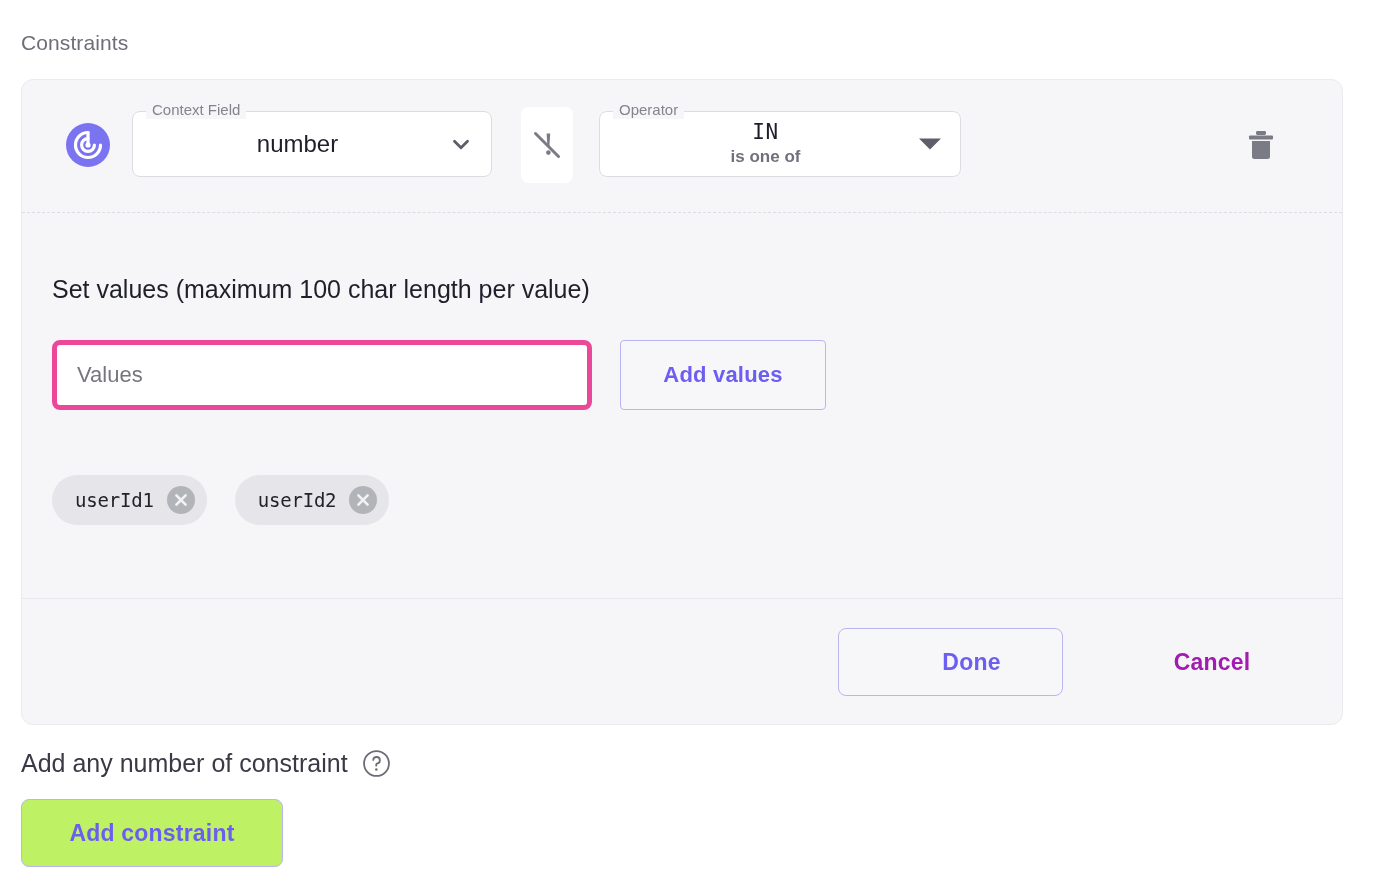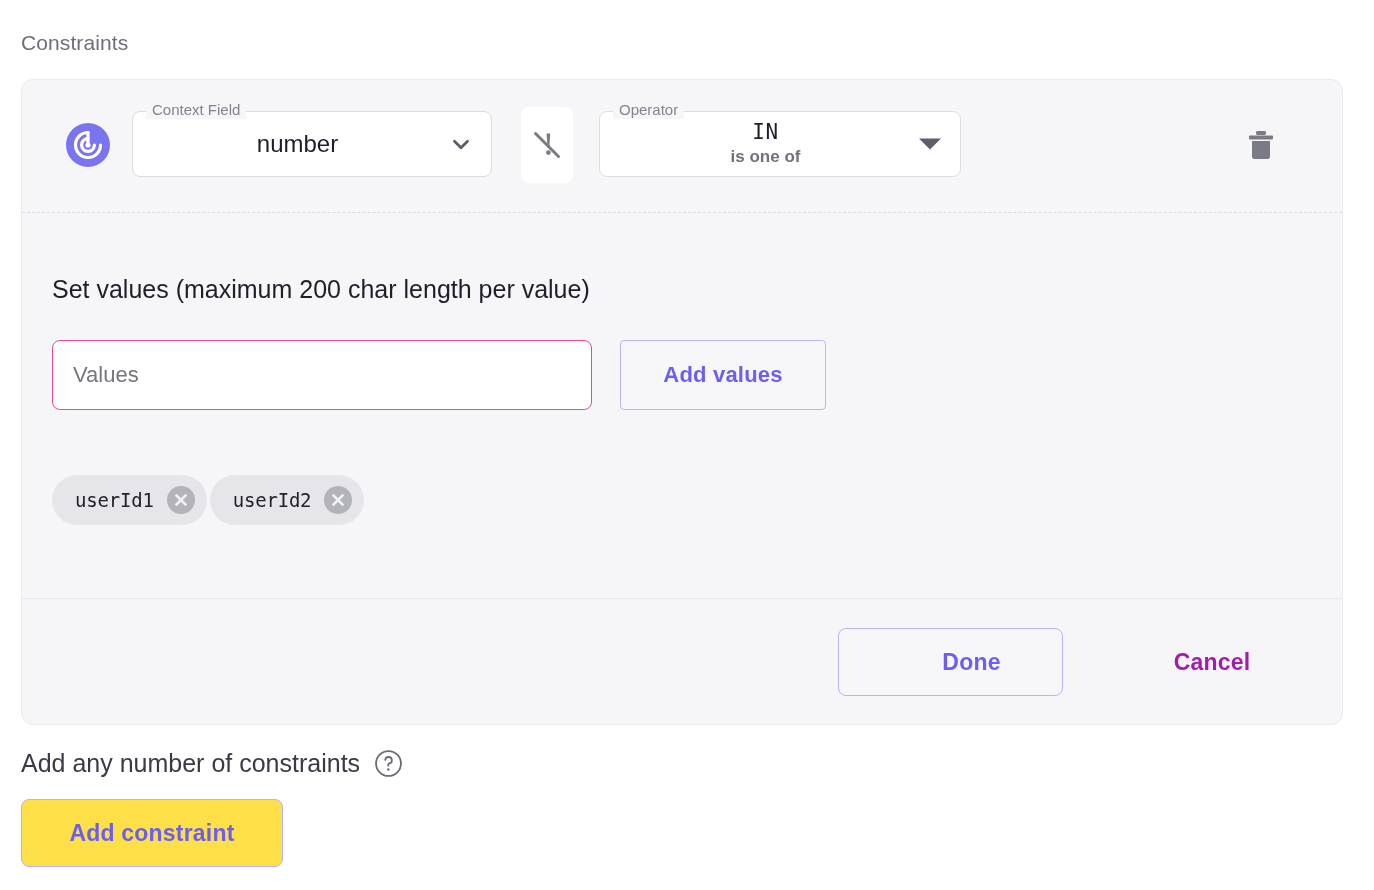--- a/index.html
+++ b/index.html
@@ -205,21 +205,21 @@
     white-space: nowrap;
   }
   .values-input {
     position: absolute;
     left: 30px;
     top: 127px;
     width: 540px;
     height: 70px;
     box-sizing: border-box;
     background: #ffffff;
-    border: 1px solid #ec4899;
+    border: 5px solid #ec4899;
     border-radius: 8px;
     font-family: "Liberation Sans", sans-serif;
     font-size: 22px;
     color: #1f1f2b;
     padding: 0 20px;
     outline: none;
   }
   .values-input::placeholder {
     color: #76767f;
     opacity: 1;
@@ -241,21 +241,21 @@
     letter-spacing: 0.2px;
     cursor: pointer;
   }
 
   .chips {
     position: absolute;
     left: 30px;
     top: 262px;
     display: flex;
     align-items: center;
-    gap: 3px;
+    gap: 28px;
   }
   .chip {
     display: flex;
     align-items: center;
     height: 50px;
     padding: 0 12px 0 23px;
     background: #e6e6ea;
     border-radius: 25px;
     box-sizing: border-box;
   }
@@ -355,21 +355,21 @@
     justify-content: center;
     cursor: pointer;
   }
   .add-constraint-btn {
     position: absolute;
     left: 21px;
     top: 799px;
     width: 262px;
     height: 68px;
     box-sizing: border-box;
-    background: #fde047;
+    background: #bef264;
     border: 1px solid #b9b4f3;
     border-radius: 8px;
     color: #6b5ef0;
     font-family: "Liberation Sans", sans-serif;
     font-size: 23px;
     font-weight: bold;
     letter-spacing: 0.2px;
     cursor: pointer;
   }
 </style>
@@ -432,21 +432,21 @@
           <path d="M7 13 h18 v15.5 a2.5 2.5 0 0 1 -2.5 2.5 h-13 a2.5 2.5 0 0 1 -2.5 -2.5 z" fill="#7b7b86"></path>
         </svg>
       </div>
 
     </div>
 
     <div class="dashed-divider"></div>
 
     <div class="card-body">
 
-      <div class="values-title">Set values (maximum 200 char length per value)</div>
+      <div class="values-title">Set values (maximum 100 char length per value)</div>
 
       <input class="values-input" type="text" placeholder="Values" style="">
 
       <button class="add-values-btn">Add values</button>
 
       <div class="chips">
         <div class="chip">
           <span class="chip-label">userId1</span>
           <span class="chip-x">
             <svg width="28" height="28" viewBox="0 0 28 28" aria-hidden="true">
@@ -471,21 +471,21 @@
     <div class="solid-divider"></div>
 
     <div class="card-footer">
       <button class="done-btn">Done</button>
       <button class="cancel-btn">Cancel</button>
     </div>
 
   </div>
 
   <div class="helper-row">
-    <span class="helper-text">Add any number of constraints</span>
+    <span class="helper-text">Add any number of constraint</span>
     <span class="help-icon">
       <svg width="29" height="29" viewBox="0 0 24 24" aria-hidden="true">
         <circle cx="12" cy="12" r="10.3" fill="none" stroke="#6c6c77" stroke-width="1.5"></circle>
         <path d="M9.3 9.1 a2.75 2.75 0 1 1 3.0 3.0 c-0.4 0.2 -0.5 0.55 -0.5 1.0 v0.7" fill="none" stroke="#6c6c77" stroke-width="1.5" stroke-linecap="round"></path>
         <circle cx="11.85" cy="17" r="1.05" fill="#6c6c77"></circle>
       </svg>
     </span>
   </div>
 
   <button class="add-constraint-btn">Add constraint</button>

